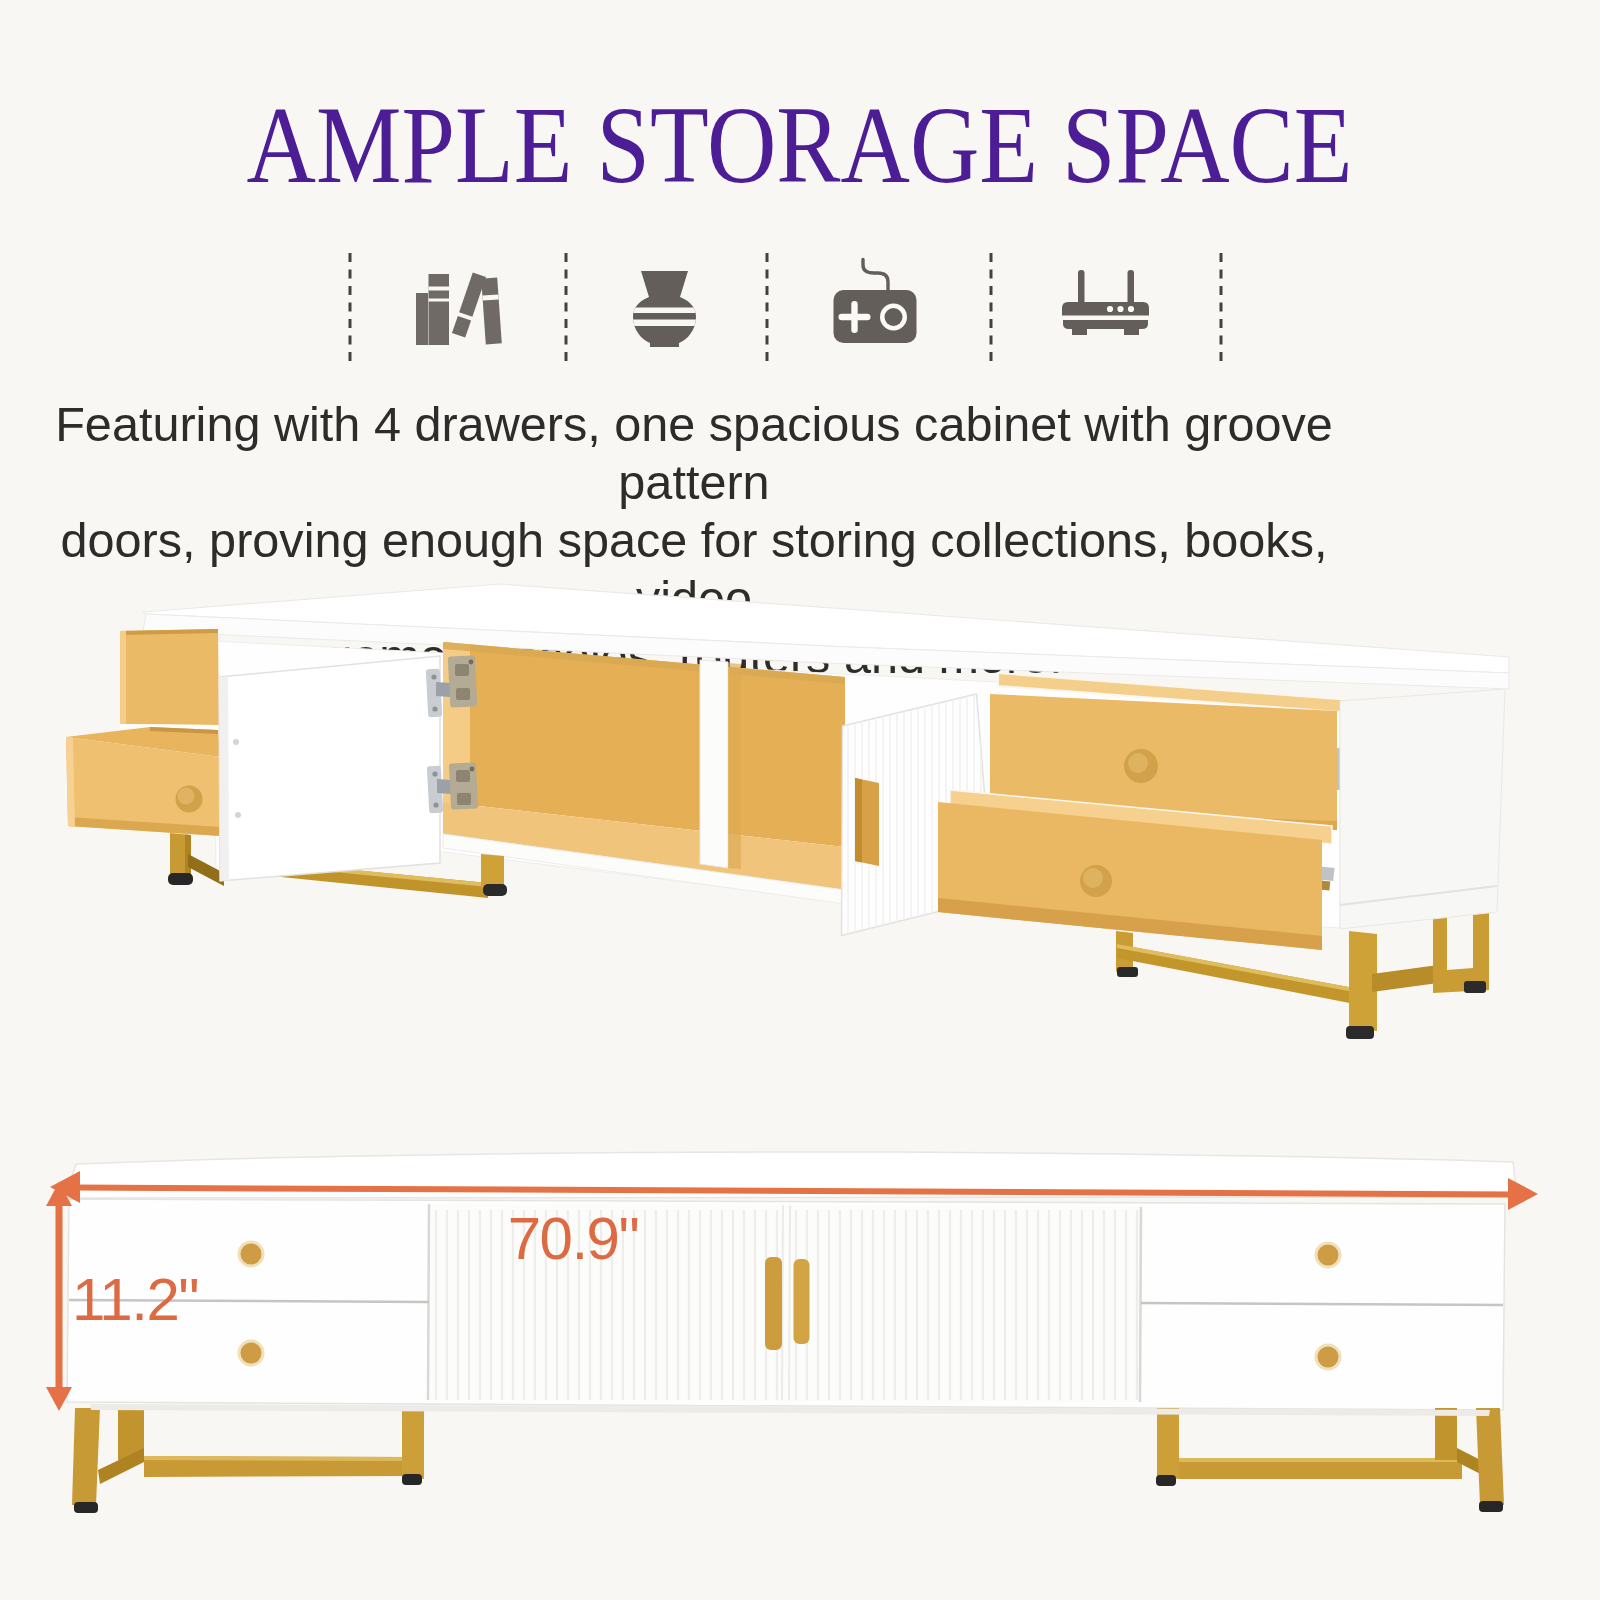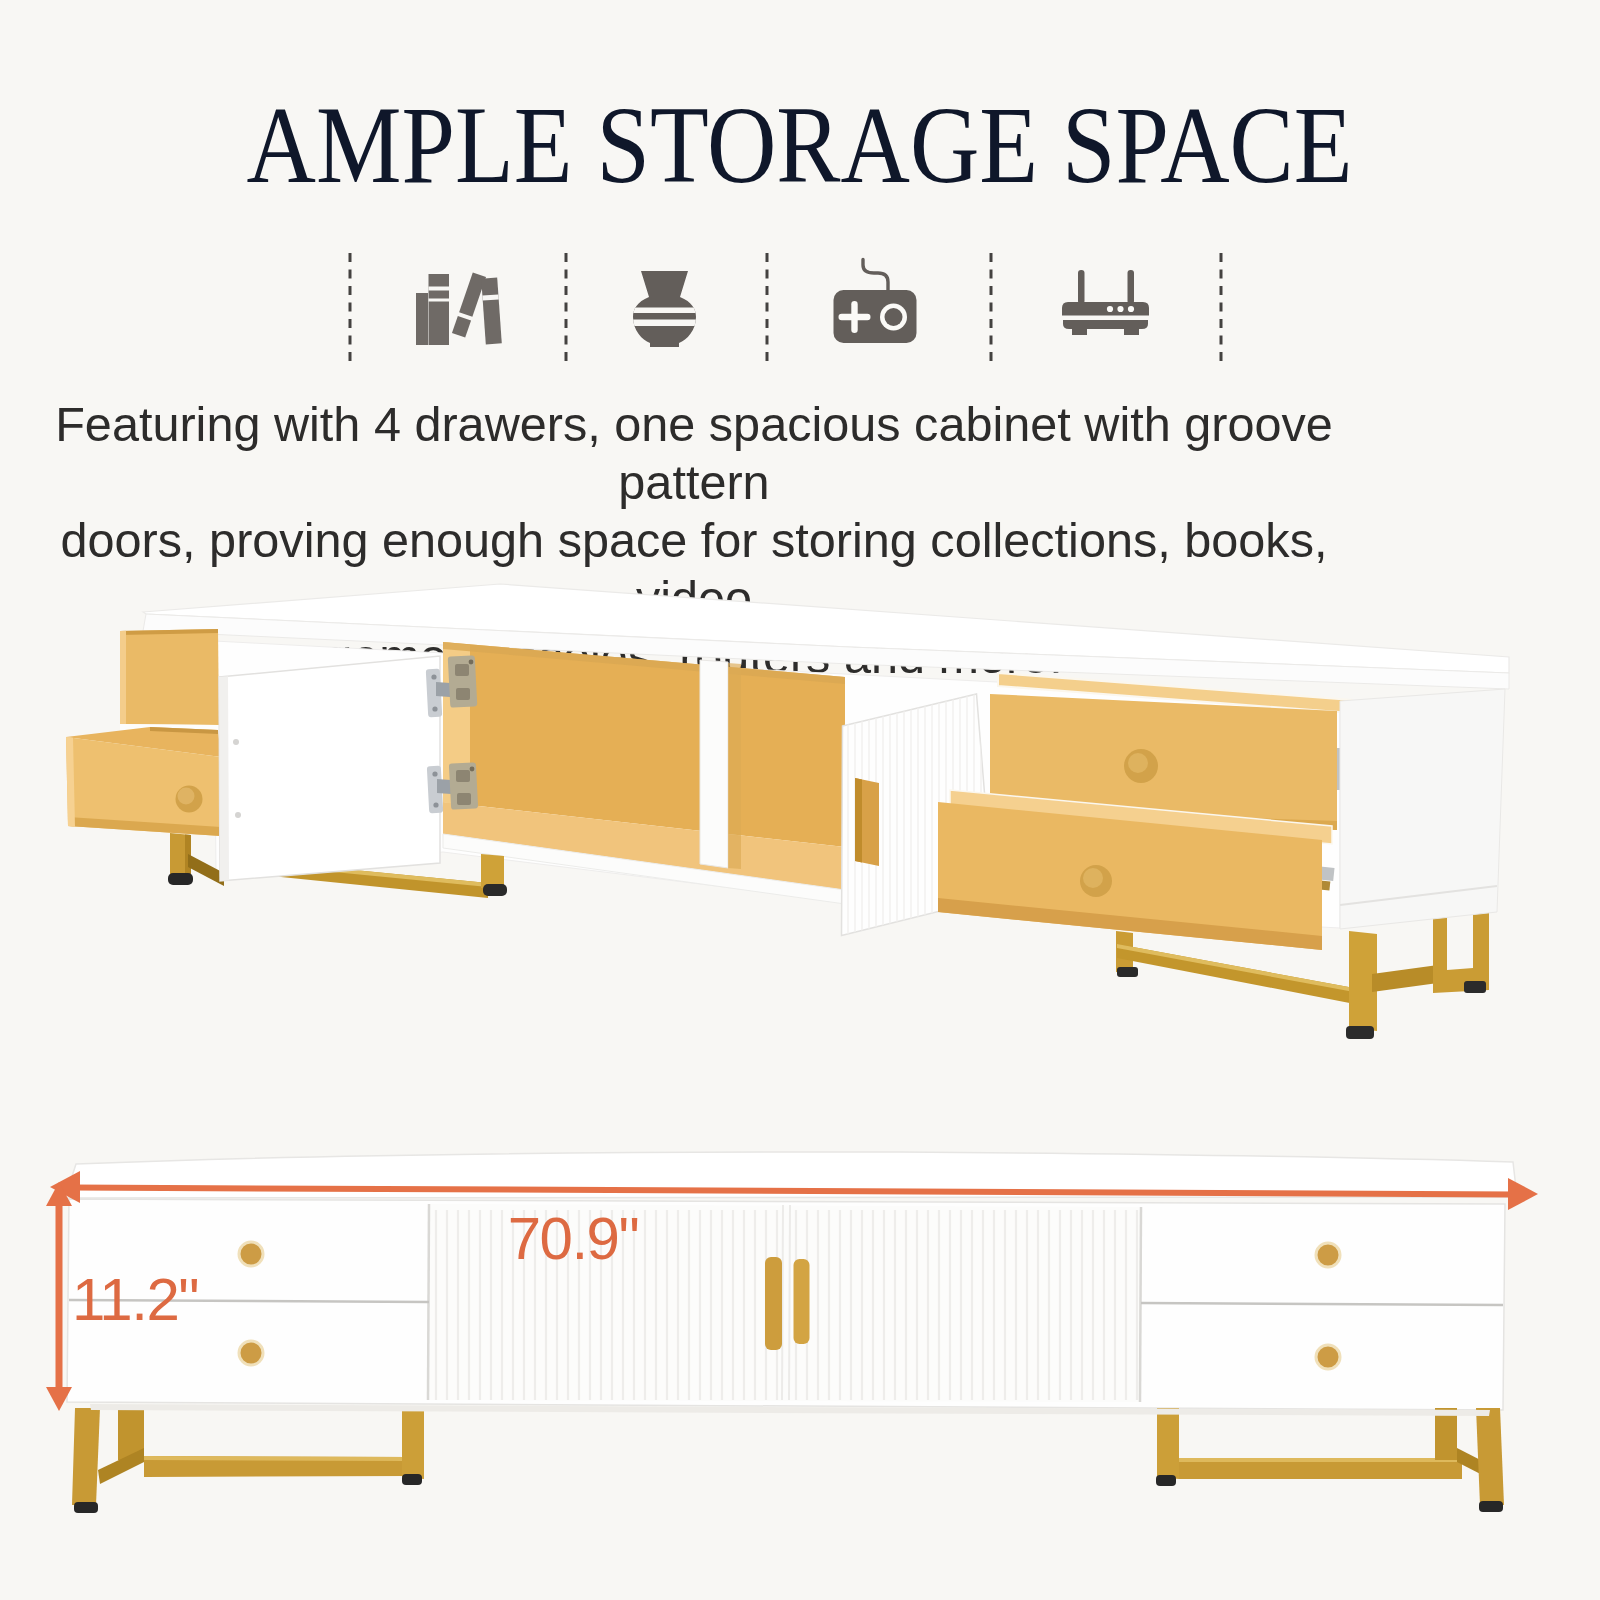--- a/index.html
+++ b/index.html
@@ -1,17 +1,17 @@
 <!DOCTYPE html>
 <html><head>
 <meta charset="utf-8">
 <style>
 html,body{margin:0;padding:0}
 body{width:1600px;height:1600px;background:#f8f7f4;font-family:"Liberation Sans",sans-serif;position:relative;overflow:hidden}
-.title{position:absolute;left:0;top:90px;width:1600px;text-align:center;font-family:"Liberation Serif",serif;font-size:110.5px;line-height:110px;color:#0f172a;letter-spacing:0;white-space:nowrap}
+.title{position:absolute;left:0;top:90px;width:1600px;text-align:center;font-family:"Liberation Serif",serif;font-size:110.5px;line-height:110px;color:#4c1d95;letter-spacing:0;white-space:nowrap}
 .title span{display:inline-block;transform:scaleX(0.87)}
 .para{position:absolute;left:0;top:395px;width:1388px;text-align:center;font-size:48.6px;line-height:58px;color:#2d2c2b;letter-spacing:0px}
 svg{position:absolute;left:0;top:0}
 </style>
 </head>
 <body>
 
 <div class="title"><span>AMPLE STORAGE SPACE</span></div>
 
 <div class="para">Featuring with 4 drawers, one spacious cabinet with groove pattern<br>doors, proving enough space for storing collections, books, video<br>game consoles, routers and more.</div>

